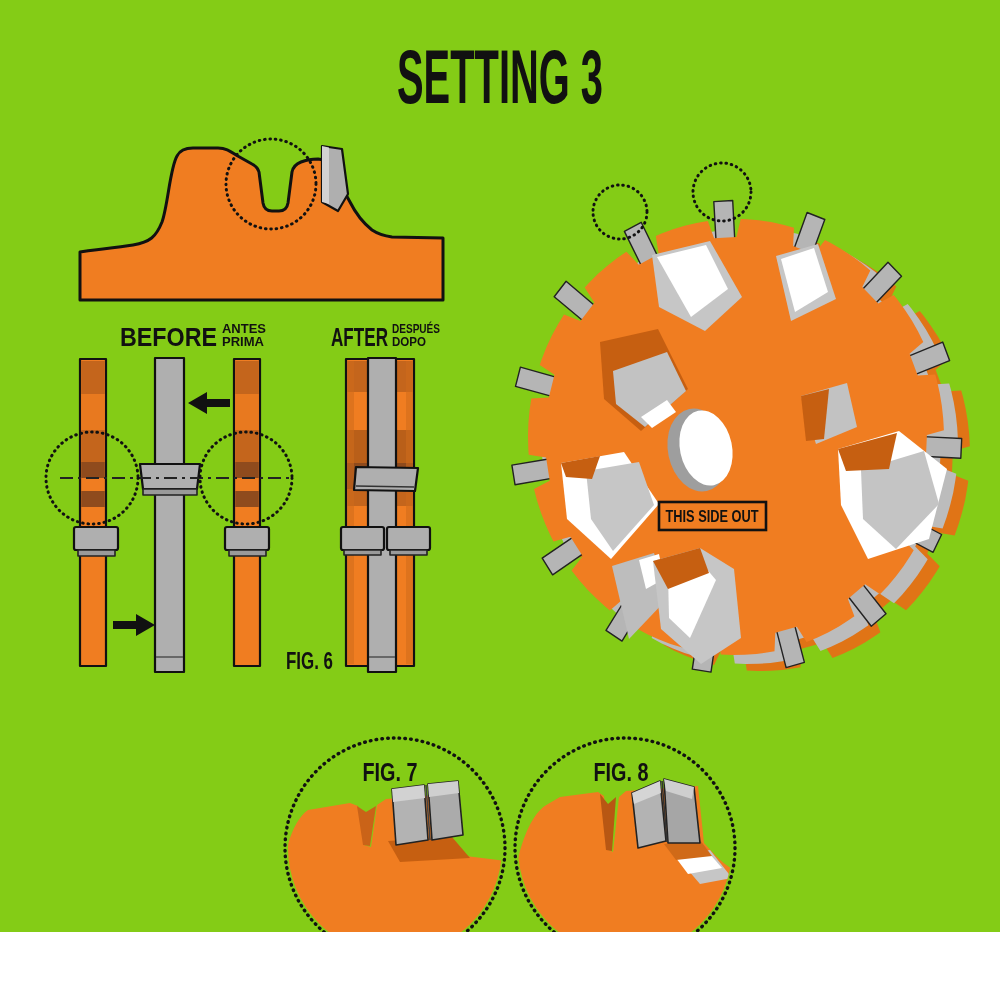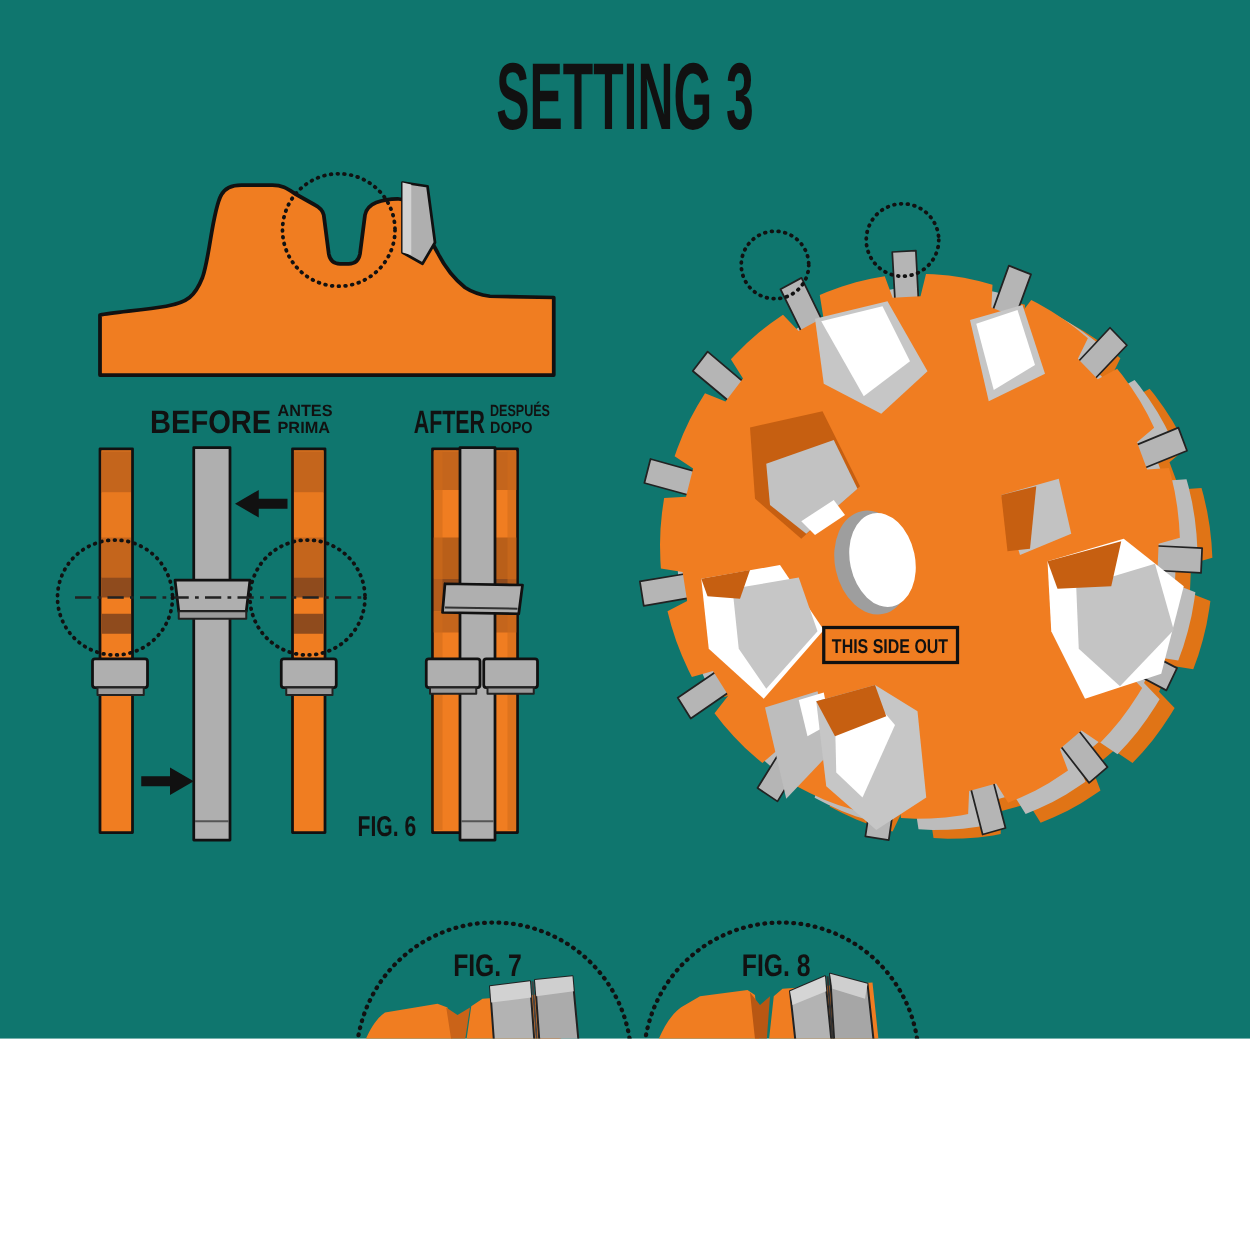--- a/index.html
+++ b/index.html
@@ -1,16 +1,16 @@
 <!DOCTYPE html>
 <html><head>
 <meta charset="utf-8">
 <style>
   html,body{margin:0;padding:0;background:#ffffff;}
-  .canvas{position:relative;width:1000px;height:831px;background:#0f766e;overflow:hidden;}
+  .canvas{position:relative;width:1000px;height:932px;background:#84cc16;overflow:hidden;}
   svg{position:absolute;left:0;top:0;}
   text{font-family:"Liberation Sans",sans-serif;font-weight:bold;fill:#111111;}
   .outline3{stroke:#111111;stroke-width:3;stroke-linejoin:round;}
   .outline2{stroke:#111111;stroke-width:2.2;stroke-linejoin:round;}
   .outline15{stroke:#222222;stroke-width:1.6;stroke-linejoin:round;}
   .dotcirc{fill:none;stroke:#111111;stroke-width:3;stroke-dasharray:0.6 4.8;stroke-linecap:round;}
   .dotcirc-big{fill:none;stroke:#111111;stroke-width:3.4;stroke-dasharray:0.6 5.2;stroke-linecap:round;}
   .dashdot{stroke:#222222;stroke-width:2;stroke-dasharray:13 5 3 5;fill:none;}
   .graypart{fill:#AFAFAF;}
   .grayfacet{fill:#D2D2D2;}

